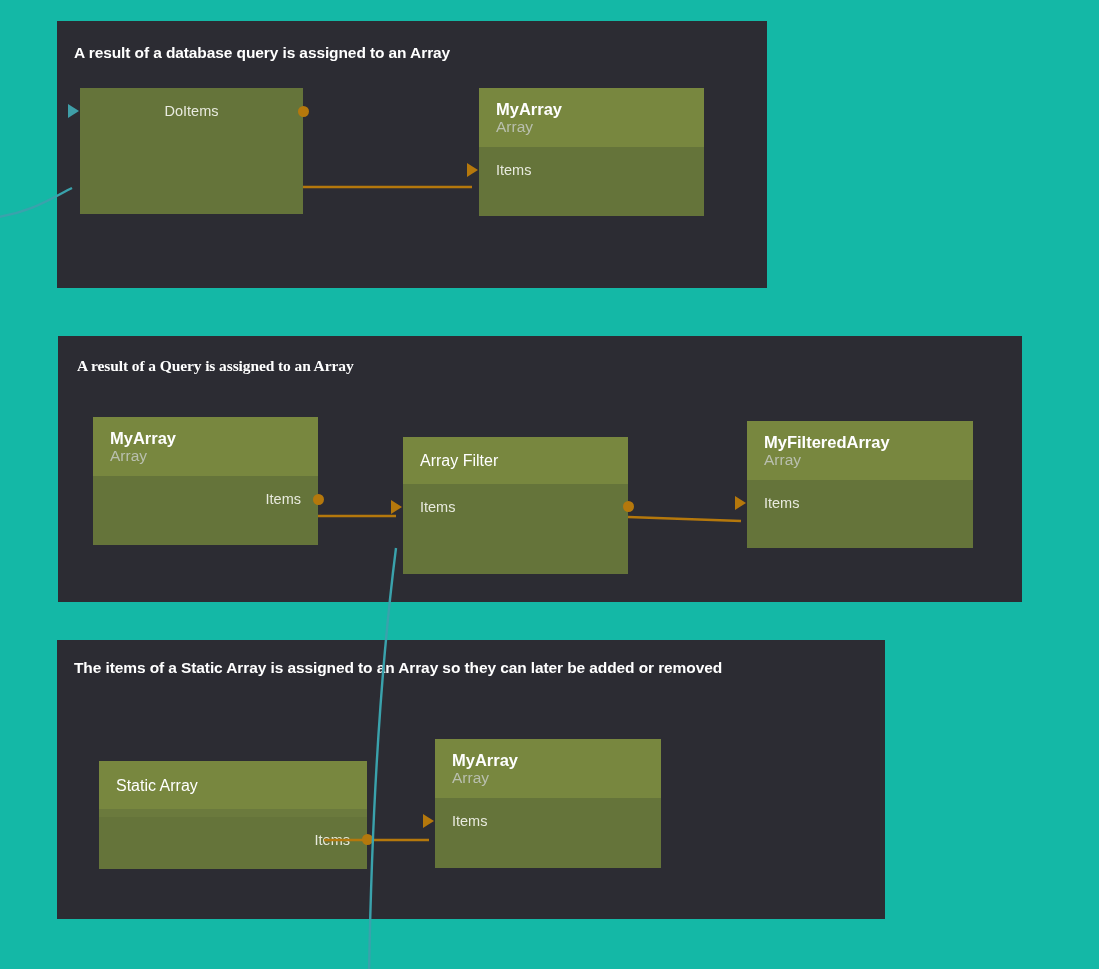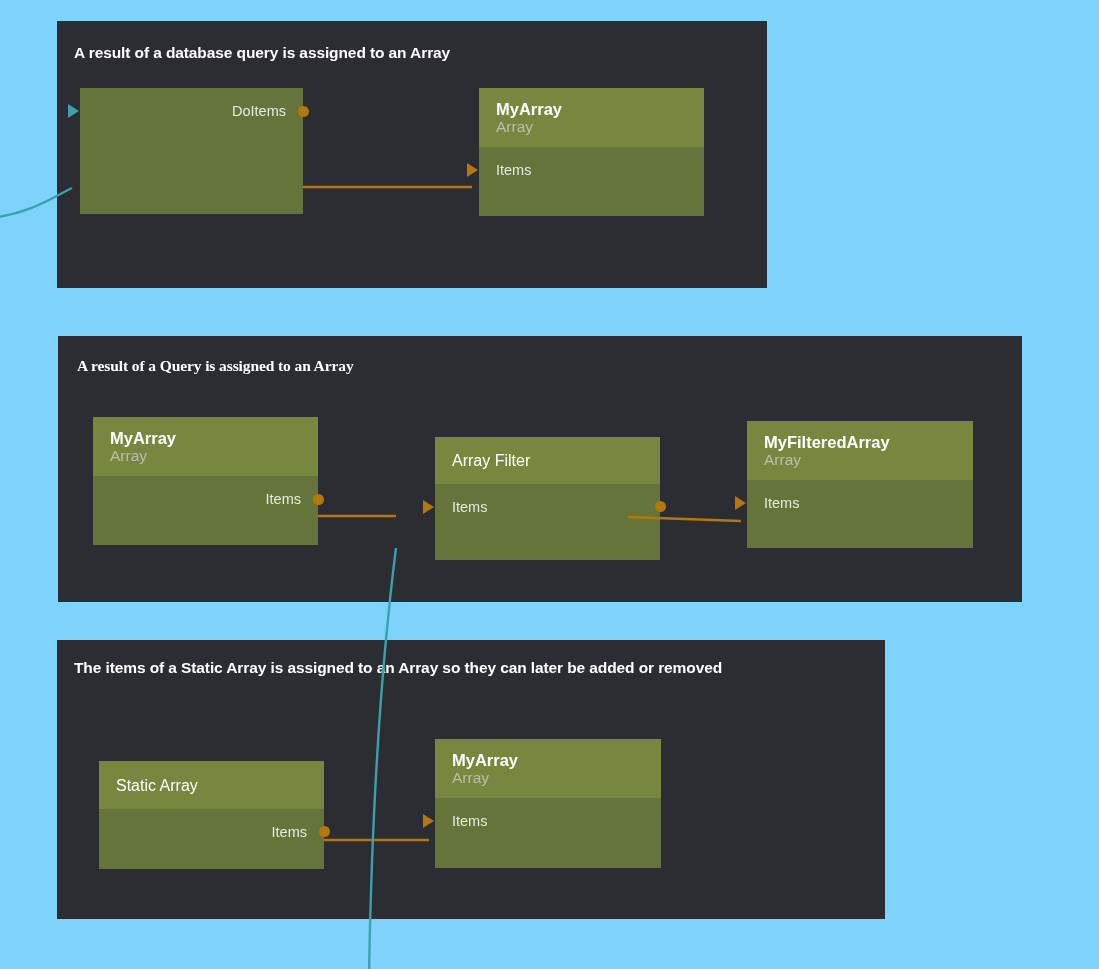--- a/index.html
+++ b/index.html
@@ -7,21 +7,21 @@
     width: 1099px;
     height: 969px;
     background: #1e1e1f;
     font-family: "Liberation Sans", sans-serif;
     overflow: hidden;
   }
   #canvas {
     position: relative;
     width: 1099px;
     height: 969px;
-    background: #7dd3fc;
+    background: #14b8a6;
   }
 
   
   .panel {
     position: absolute;
     background: #2c2c33;
   }
   .panel-title {
     position: absolute;
     color: #ffffff;
@@ -115,21 +115,21 @@
 <body>
 
 <div id="canvas">
 
   <div class="panel" style="left:57px; top:21px; width:710px; height:267px;">
     <div class="panel-title" style="left:17px; top:24px;">A result of a database query is assigned to an Array</div>
   </div>
 
   <div class="node" style="left:80px; top:88px; width:223px; height:126px;">
     <div class="node-body">
-      <div class="port-row" style="justify-content:flex-end;">
+      <div class="port-row" style="justify-content:center;">
         <span class="port-arrow teal"></span>
         <span class="port-label">Do</span>
         <span class="port-label">Items</span>
         <span class="port-dot"></span>
       </div>
     </div>
   </div>
 
   <div class="node" style="left:479px; top:88px; width:225px; height:128px;">
     <div class="node-header">
@@ -154,21 +154,21 @@
       <div class="node-subtitle">Array</div>
     </div>
     <div class="node-body">
       <div class="port-row out">
         <span class="port-label">Items</span>
         <span class="port-dot"></span>
       </div>
     </div>
   </div>
 
-  <div class="node" style="left:403px; top:437px; width:225px; height:123px;margin-left:32px;">
+  <div class="node" style="left:403px; top:437px; width:225px; height:137px;">
     <div class="node-header" style="padding-top:15px; padding-bottom:14px;">
       <div class="node-title plain">Array Filter</div>
     </div>
     <div class="node-body">
       <div class="port-row in">
         <span class="port-arrow"></span>
         <span class="port-label">Items</span>
         <span class="port-dot"></span>
       </div>
     </div>
@@ -184,21 +184,21 @@
         <span class="port-arrow"></span>
         <span class="port-label">Items</span>
       </div>
     </div>
   </div>
 
   <div class="panel" style="left:57px; top:640px; width:828px; height:279px;">
     <div class="panel-title" style="left:17px; top:20px;">The items of a Static Array is assigned to an Array so they can later be added or removed</div>
   </div>
 
-  <div class="node" style="left:99px; top:761px; width:225px; height:108px;">
+  <div class="node" style="left:99px; top:761px; width:268px; height:108px;gap:8px;">
     <div class="node-header" style="padding-top:16px; padding-bottom:14px;">
       <div class="node-title plain">Static Array</div>
     </div>
     <div class="node-body">
       <div class="port-row out">
         <span class="port-label">Items</span>
         <span class="port-dot"></span>
       </div>
     </div>
   </div>

